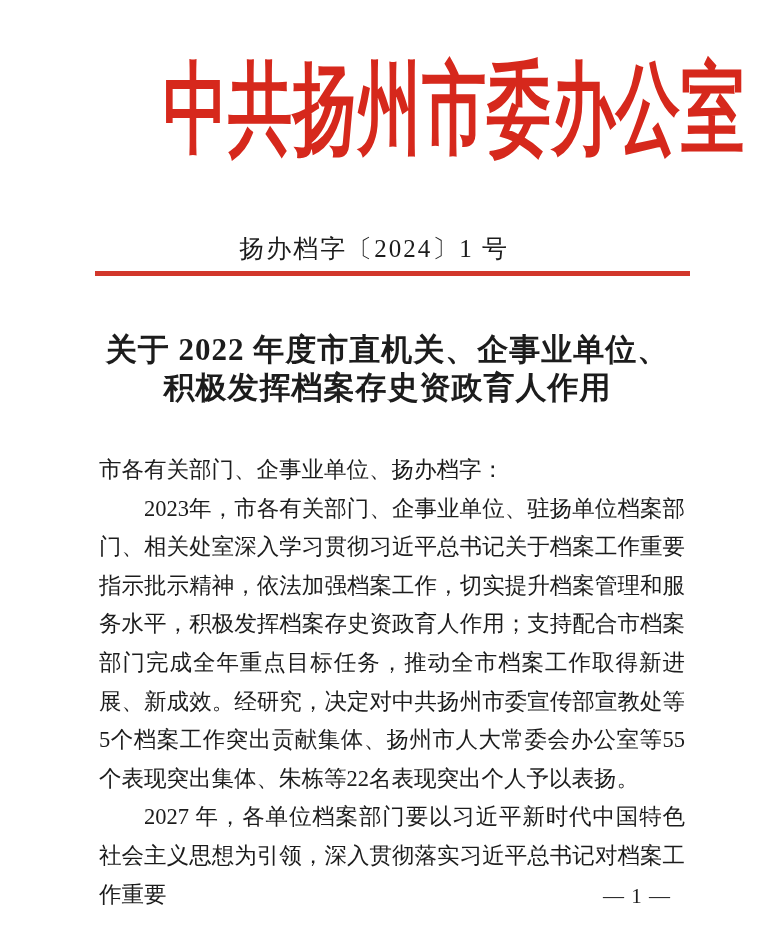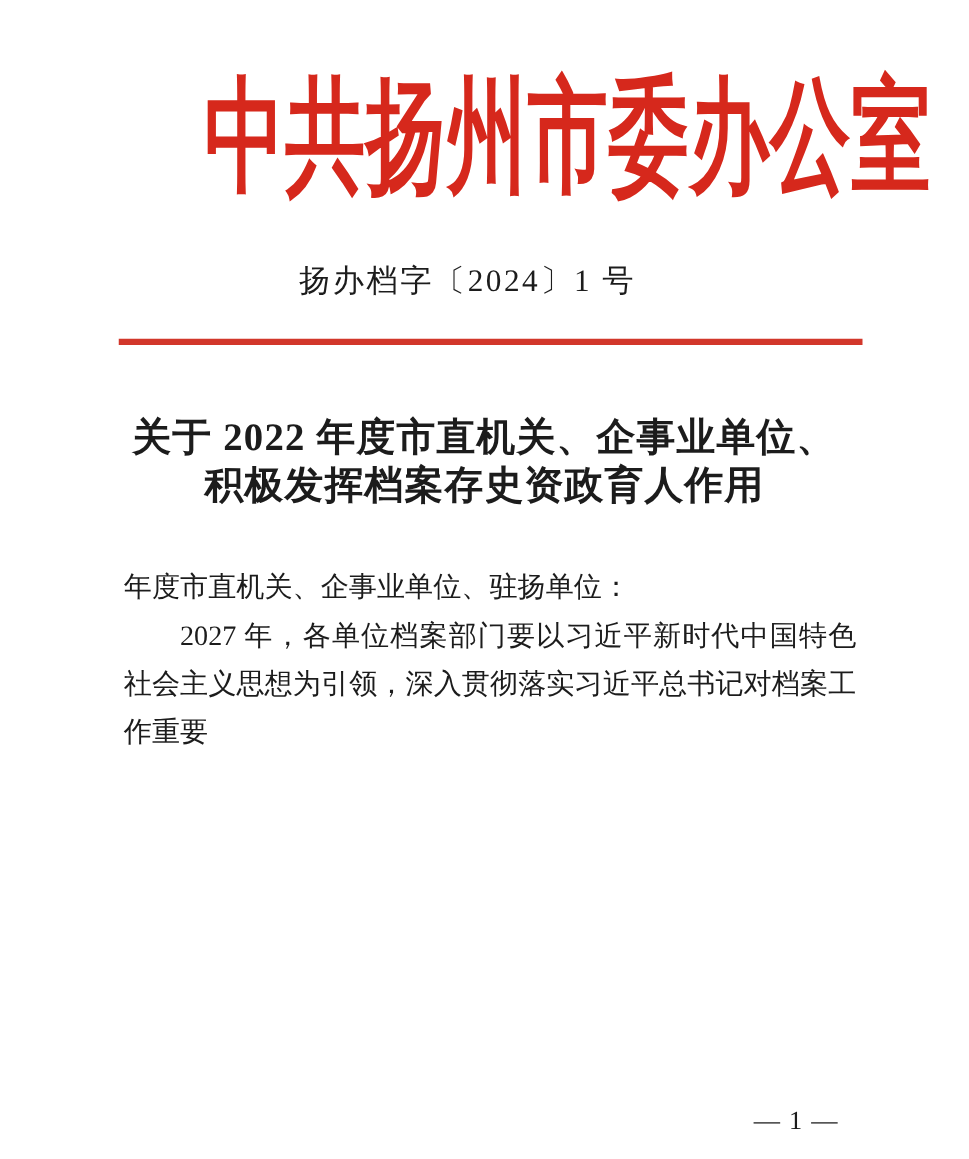--- a/index.html
+++ b/index.html
@@ -30,21 +30,21 @@
     line-height: 1.2;
     font-weight: bold;
     color: var(--header-red, #d6281c);
     transform: scaleX(0.64);
     transform-origin: center;
     white-space: nowrap;
     letter-spacing: 1px;
   }
   .doc-number {
     position: absolute;
-    top: 208px;
+    top: 232px;
     left: 0;
     width: 748px;
     text-align: center;
     font-size: 25px;
     letter-spacing: 2px;
   }
   .red-rule {
     position: absolute;
     top: 271px;
     left: 95px;
@@ -99,19 +99,20 @@
   <div class="doc-number">扬办档字〔2024〕1 号</div>
 
   <div class="red-rule"></div>
 
   <div class="doc-title">
     <span>关于 2022 年度市直机关、企事业单位、</span><br>
     <span>积极发挥档案存史资政育人作用</span>
   </div>
 
   <div class="body-text">
-    <p class="salutation">年度市直机关、企事业单位、驻扬单位：</p>
+    <p class="salutation">市各有关部门、企事业单位、扬办档字：</p>
+    <p>2023年，市各有关部门、企事业单位、驻扬单位档案部门、相关处室深入学习贯彻习近平总书记关于档案工作重要指示批示精神，依法加强档案工作，切实提升档案管理和服务水平，积极发挥档案存史资政育人作用；支持配合市档案部门完成全年重点目标任务，推动全市档案工作取得新进展、新成效。经研究，决定对中共扬州市委宣传部宣教处等5个档案工作突出贡献集体、扬州市人大常委会办公室等55个表现突出集体、朱栋等22名表现突出个人予以表扬。</p>
     <p>2027 年，各单位档案部门要以习近平新时代中国特色社会主义思想为引领，深入贯彻落实习近平总书记对档案工作重要</p>
   </div>
 
   <div class="page-number">— 1 —</div>
 
 </div>
 
 </body></html>

